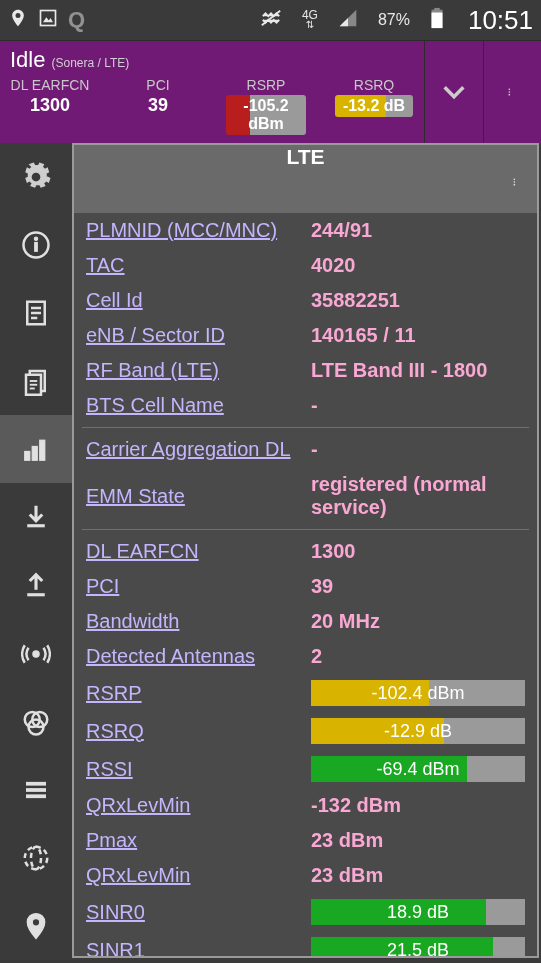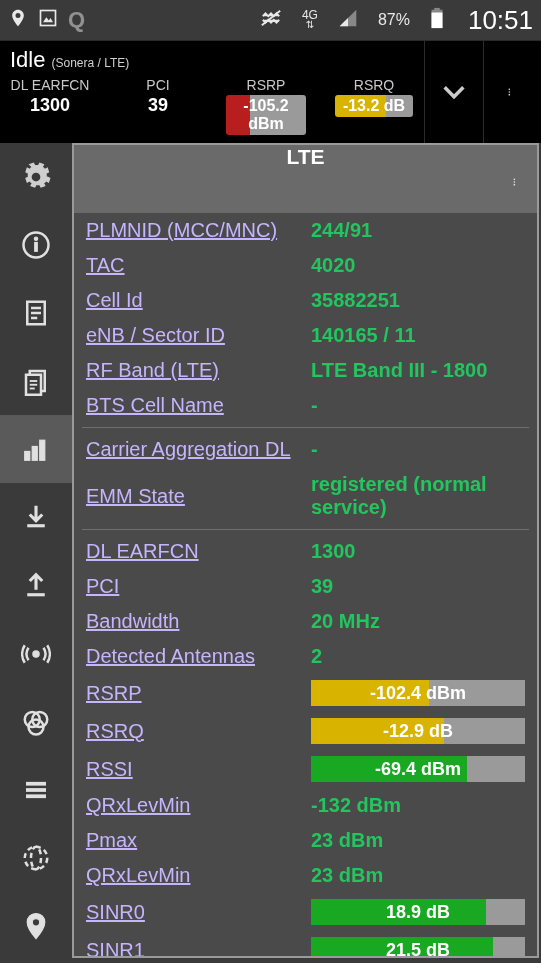--- a/index.html
+++ b/index.html
@@ -23,21 +23,21 @@
     color: #e8e8e8;
   }
   .status-left { display: flex; gap: 10px; align-items: center; }
   .status-right { margin-left: auto; display: flex; gap: 20px; align-items: center; }
   .status-right .time { font-size: 26px; font-weight: 300; color: #fff; margin-left: 4px; }
   .status-right .batt-pct { font-size: 16px; }
   .net-stack { display:flex; flex-direction:column; line-height:0.8; font-size:12px; align-items:center; }
 
   
   .header {
-    background: #000000;
+    background: #701a75;
     display: flex;
     align-items: flex-start;
     border-top: 1px solid #2b2b2b;
   }
   .header-main { flex: 1; padding: 6px 10px 8px; }
   .state-row { font-size: 22px; display:flex; gap:6px; align-items:baseline; margin-bottom:4px;}
   .state-row .mode { font-weight: 500; }
   .state-row .sub { color:#d0d0d0; font-size: 12px; }
   .metrics { display:flex; gap: 28px; }
   .metric { text-align:center; min-width: 80px; }
@@ -60,24 +60,24 @@
   
   .main { flex:1; background:#4a4a4a; border:2px solid #9a9a9a; position:relative; margin:0 2px 2px 0; display:flex; flex-direction:column; }
   .panel-header { background:#6a6a6a; height:68px; display:flex; align-items:center; padding:0 16px; font-size:21px; font-weight:700;flex-direction:column; }
   .panel-header .dots { margin-left:auto; cursor:pointer; font-size:24px;}
   .scroll { overflow-y:auto; flex:1; position:relative; }
   .scroll::-webkit-scrollbar { width:6px; }
   .scroll::-webkit-scrollbar-thumb { background:#3fa9f5; border-radius:3px; }
   .scroll::-webkit-scrollbar-track { background:transparent; }
   .row { display:flex; padding: 6px 12px; font-size: 20px; align-items:center; min-height:34px; }
   .row-label { width: 225px; color:#c4b5fd;text-decoration:underline; }
-  .row-value { flex:1; font-weight:600; color:#22c55e; }
+  .row-value { flex:1; font-weight:600; color:#f9a8d4; }
   .divider { height:1px; background:#6f6f6f; margin:4px 8px; }
   .bar-cell { flex:1; }
-  .bar { height: 26px; background:#9a9a9a; position:relative; text-align:center; font-weight:700; font-size:18px; line-height:26px; color:#fff; }
+  .bar { height: 26px; background:#9a9a9a; position:relative; text-align:center; font-weight:400; font-size:18px; line-height:26px; color:#fff; }
   .bar-fill { position:absolute; top:0; left:0; height:100%; }
   .bar-fill.yellow { background:#d8b400; }
   .bar-fill.green { background:#18a821; }
   .bar-text { position:relative; z-index:2; }
 </style>
 </head>
 <body>
 
 <div class="status-bar">
   <div class="status-left">

